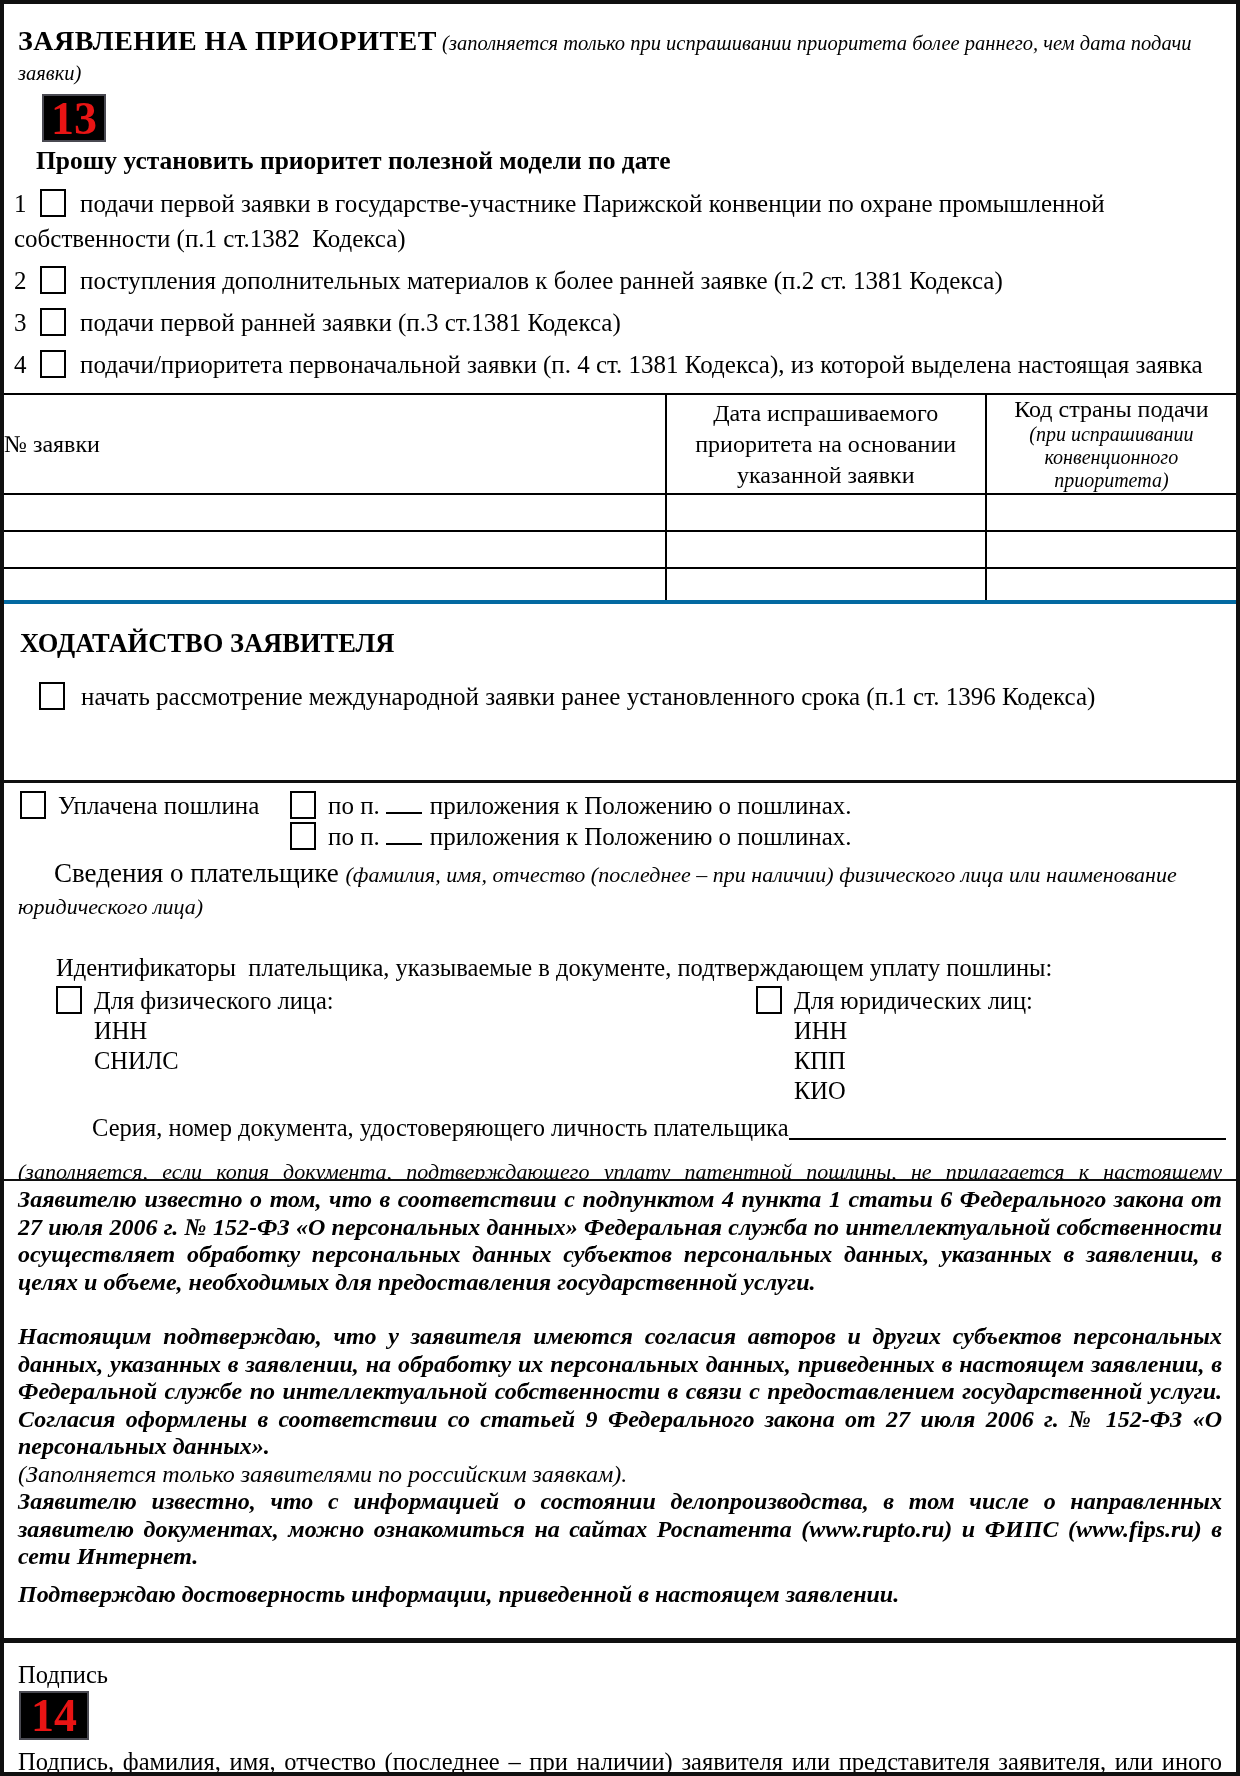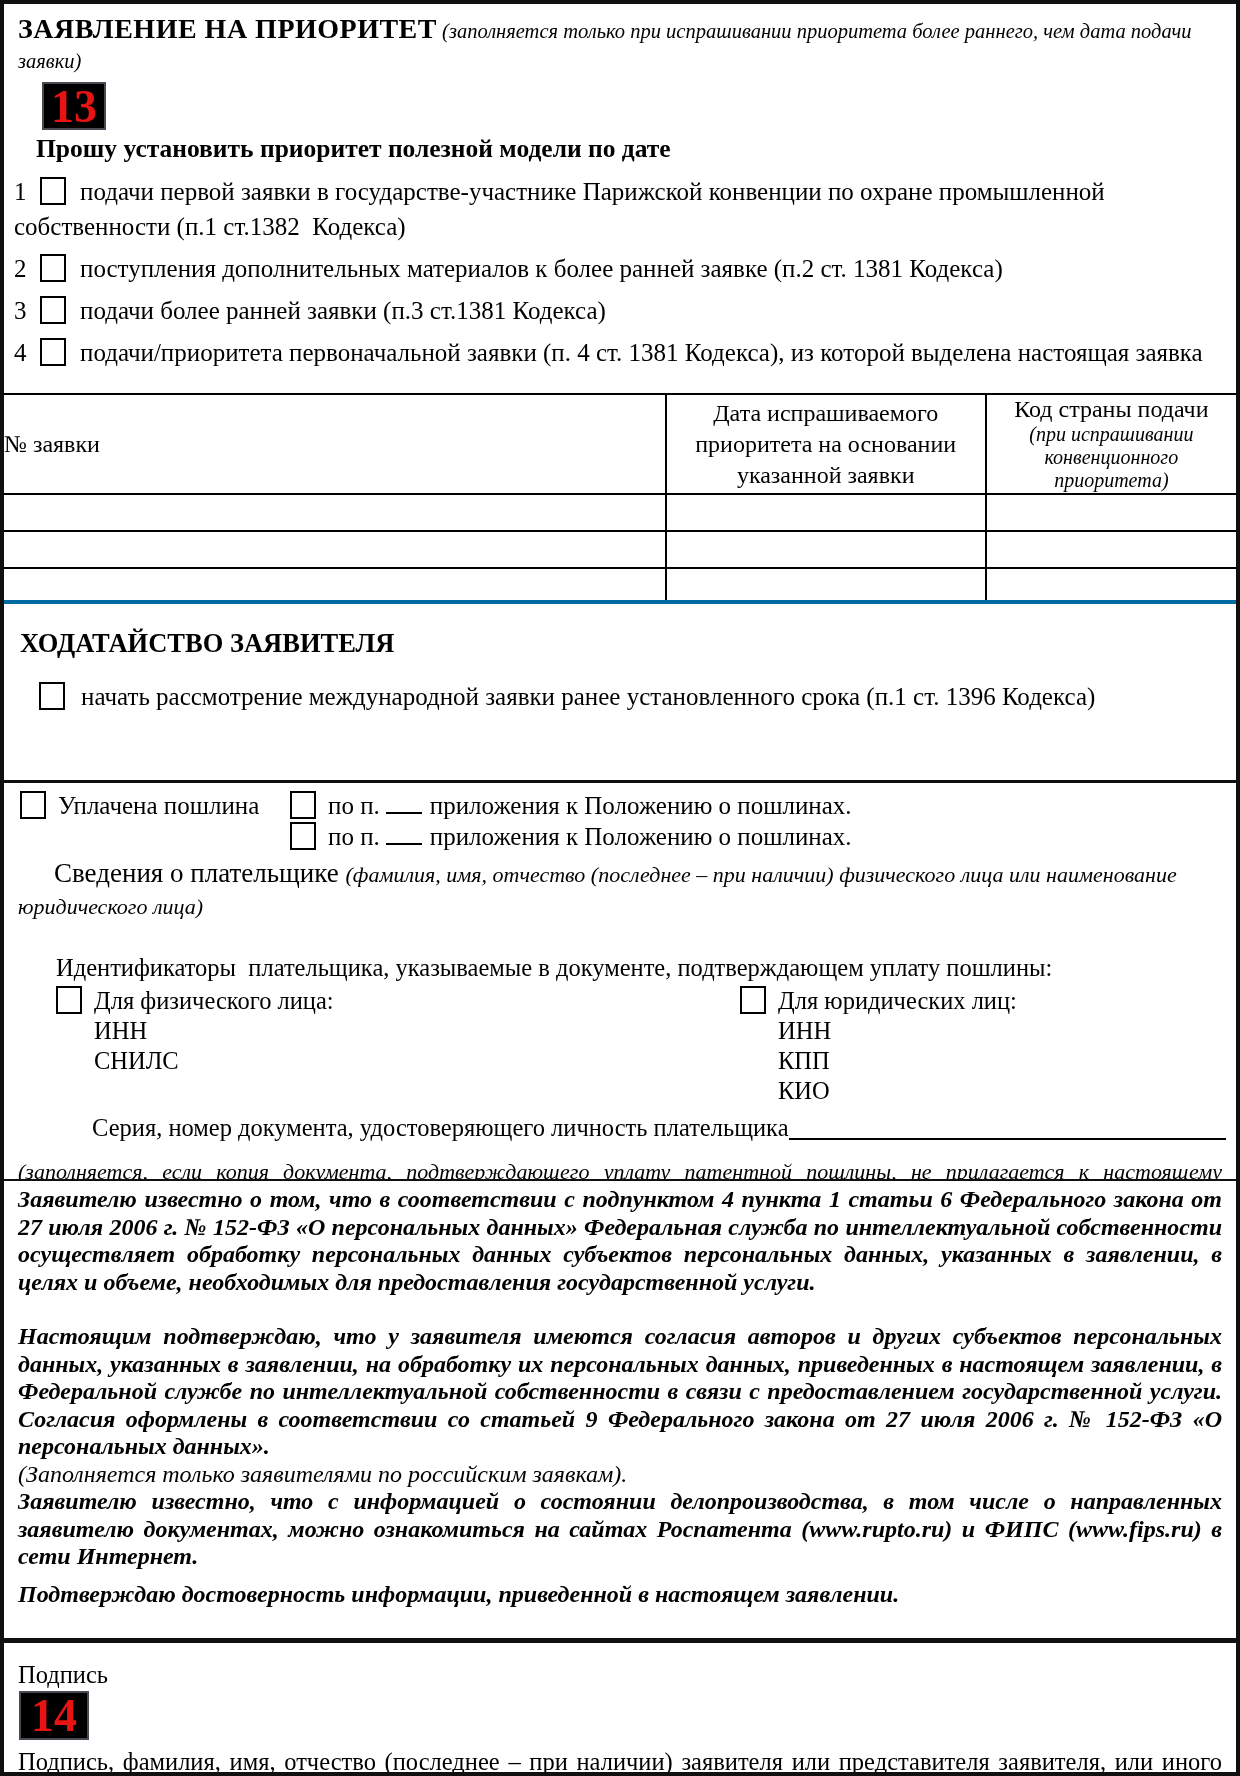--- a/index.html
+++ b/index.html
@@ -3,21 +3,21 @@
 <meta charset="utf-8">
 <style>
   html,body{margin:0;padding:0;background:#fff;}
   .page{
     width:1240px;height:1776px;box-sizing:border-box;
     border:4px solid #101010;background:#fff;color:#000;
     font-family:"Liberation Serif","DejaVu Serif",serif;
     overflow:hidden;position:relative;
   }
   .sec{box-sizing:border-box;overflow:hidden;}
-  .sec1{height:596px;display:flex;flex-direction:column;padding-top:10px;}
+  .sec1{height:596px;display:flex;flex-direction:column;padding-top:22px;}
   .sec2{height:180px;border-top:4px solid #0369a1;}
   .sec3{height:399px;border-top:3px solid #101010;}
   .sec4{height:459px;border-top:2px solid #101010;padding:0 14px;}
   .sec5{height:172px;border-top:5px solid #101010;padding:16px 14px;}
 
   .title-line{padding:0 14px;font-size:20.5px;line-height:30px;}
   .title{font-size:28px;font-weight:700;letter-spacing:.5px;}
   .title-note{font-style:italic;font-size:20.5px;}
 
   .marker{background:#000000;border:2px solid #4a4a52;color:#e81414;
@@ -61,21 +61,21 @@
   .fee-line1 .cb,.fee-line2 .cb{margin-right:12px;}
   .blank{display:inline-block;width:36px;border-bottom:2px solid #000;height:20px;
     margin:0 8px 0 6px;vertical-align:baseline;}
 
   .svedeniya{margin:6px 14px 0;text-indent:36px;font-size:27px;line-height:30px;}
   .sved-note{font-size:22px;font-style:italic;}
 
   .ident-title{margin:32px 0 0 52px;font-size:24.5px;line-height:28px;white-space:pre-wrap;}
   .ident-cols{position:relative;margin:4px 0 0 52px;height:122px;
     font-size:24.5px;line-height:30px;}
-  .ident-right{position:absolute;left:684px;top:0;}
+  .ident-right{position:absolute;left:700px;top:0;}
   .ident-cols .cb{margin-right:12px;}
   .ident-field{margin-left:38px;}
 
   .series{display:flex;margin:6px 10px 0 88px;font-size:24.5px;line-height:28px;}
   .series-fill{flex:1;border-bottom:2px solid #000;margin-bottom:2px;}
 
   .fee-note{margin:16px 14px 0;font-style:italic;font-size:22px;line-height:27px;
     text-align:justify;}
 
   .legal-p{margin:0;font-size:24px;line-height:27.5px;font-weight:700;
@@ -100,21 +100,21 @@
       <span class="title">ЗАЯВЛЕНИЕ НА ПРИОРИТЕТ</span>
       <span class="title-note">(заполняется только при испрашивании приоритета более раннего, чем дата подачи заявки)</span>
     </div>
     <div class="marker marker13">13</div>
     <div class="subtitle">Прошу установить приоритет полезной модели по дате</div>
 
     <div class="items">
       <p class="item"><span class="item-num">1</span><span class="cb"></span><span class="item-text">подачи первой заявки в государстве-участнике Парижской конвенции по охране промышленной
 собственности (п.1 ст.1382  Кодекса)</span></p>
       <p class="item"><span class="item-num">2</span><span class="cb"></span><span class="item-text">поступления дополнительных материалов к более ранней заявке (п.2 ст. 1381 Кодекса)</span></p>
-      <p class="item"><span class="item-num">3</span><span class="cb"></span><span class="item-text">подачи более ранней заявки (п.3 ст.1381 Кодекса)</span></p>
+      <p class="item"><span class="item-num">3</span><span class="cb"></span><span class="item-text">подачи первой ранней заявки (п.3 ст.1381 Кодекса)</span></p>
       <p class="item"><span class="item-num">4</span><span class="cb"></span><span class="item-text">подачи/приоритета первоначальной заявки (п. 4 ст. 1381 Кодекса), из которой выделена настоящая заявка</span></p>
     </div>
 
     <table class="ptable">
       <thead>
         <tr>
           <th class="th1 c-first" style="width:53.8%">№ заявки</th>
           <th class="th2" style="width:25.9%">Дата испрашиваемого приоритета на основании указанной заявки</th>
           <th class="th3 c-last" style="width:20.3%">
             <span>Код страны подачи</span>

